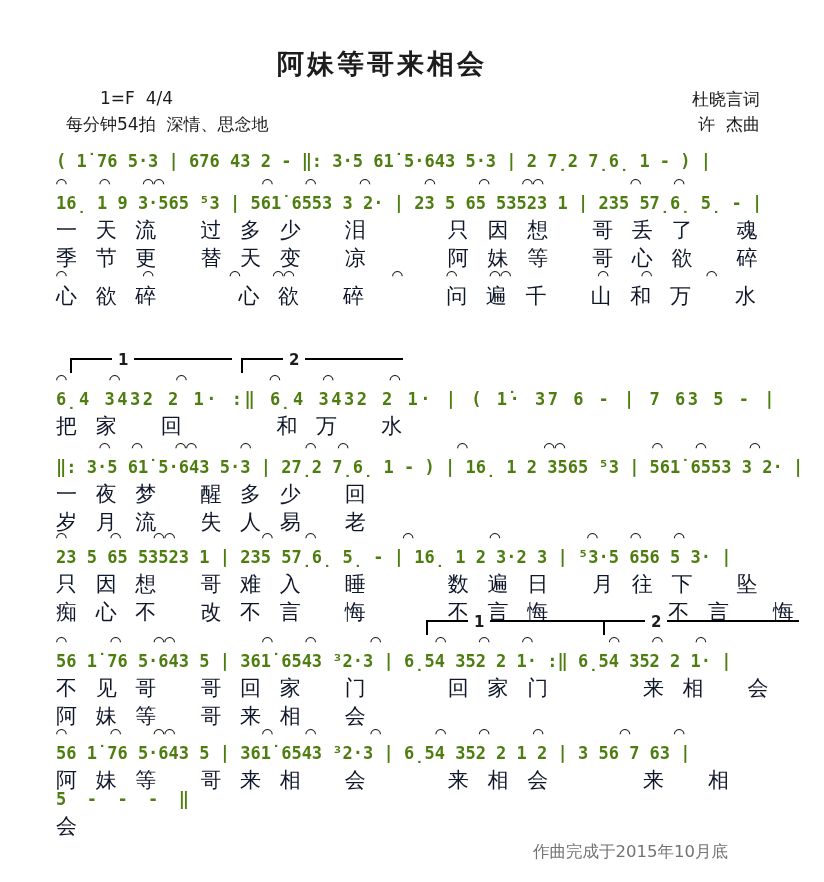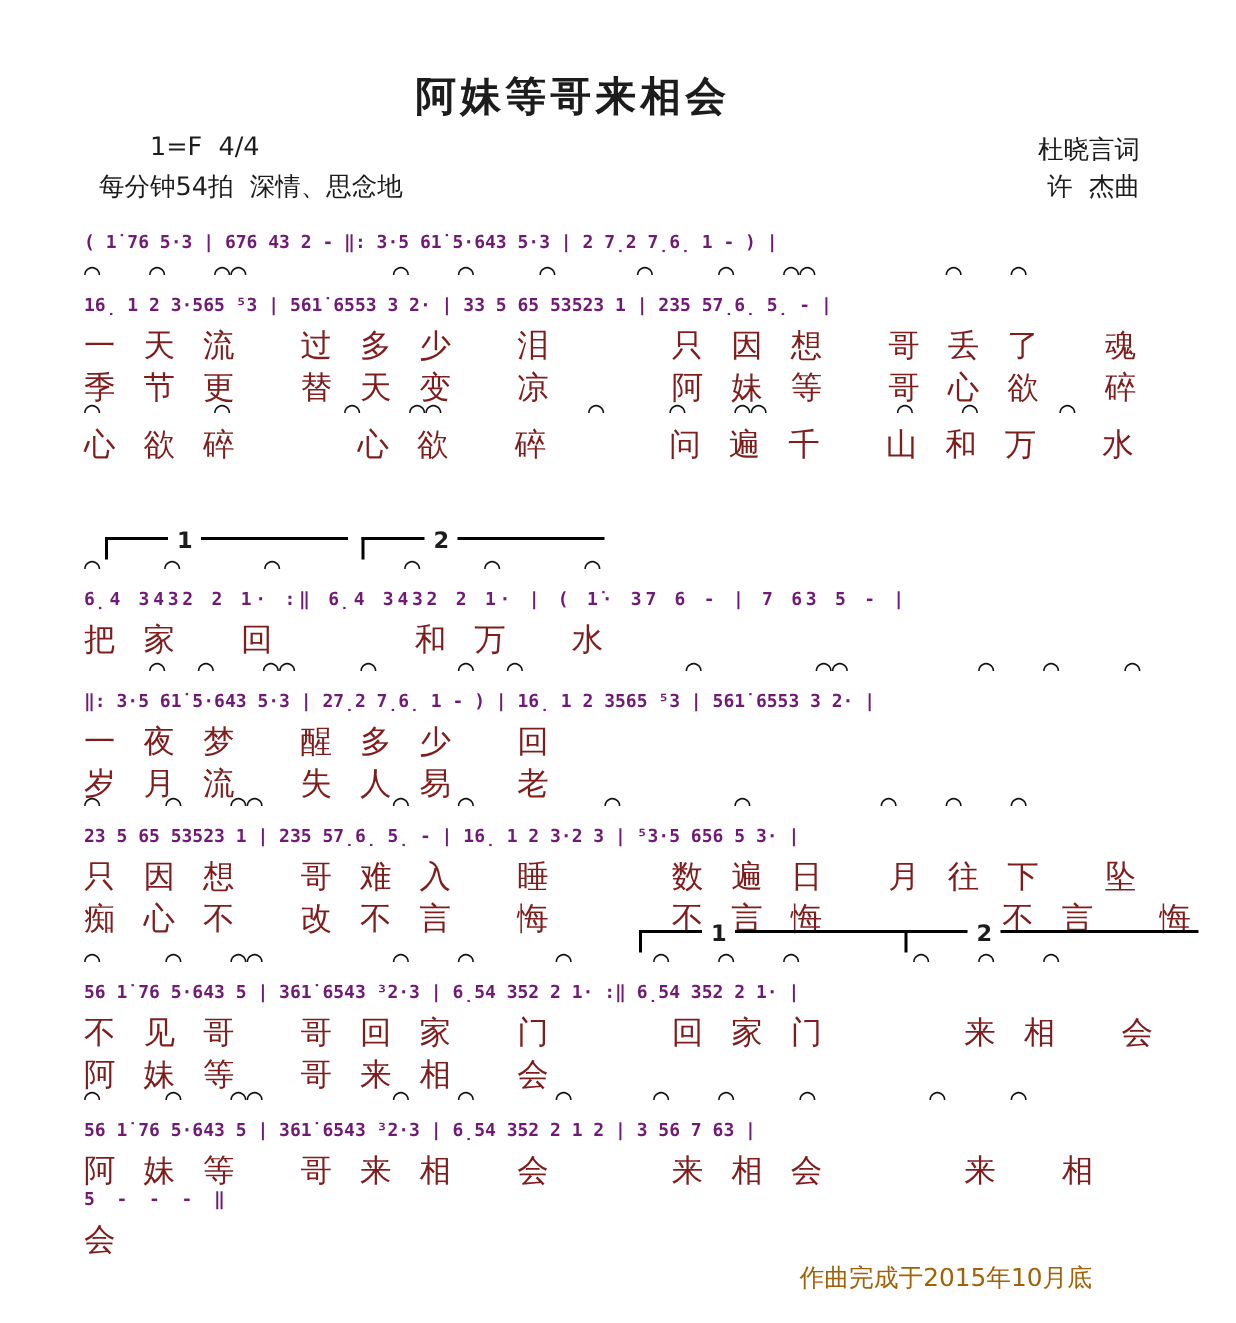--- a/index.html
+++ b/index.html
@@ -16,59 +16,59 @@
   .hdr-left1{top:88px;left:66px;margin-left:34px;}
   .hdr-left2{top:113px;left:66px;}
   .hdr-right1{top:88px;right:64px;text-align:left;}
   .hdr-right2{top:113px;right:64px;text-align:right;}
   .system{position:absolute;left:56px;width:760px;}
   .arcs{
     font-family:"DejaVu Sans Mono", monospace;font-size:18px;
     height:14px;line-height:14px;white-space:pre;color:#111;
   }
   .notes{
-    font-family:"DejaVu Sans Mono", monospace;font-size:12px;font-weight:bold;
-    height:26px;line-height:26px;white-space:pre;color:#701a75;
+    font-family:"DejaVu Sans Mono", monospace;font-size:17px;font-weight:bold;
+    height:26px;line-height:26px;white-space:pre;color:#4d7c0f;
   }
   .wide{letter-spacing:2.5px;}
   .lyr{
     font-size:21px;height:28px;line-height:28px;white-space:pre;
-    letter-spacing:6px;color:#7f1d1d;
+    letter-spacing:6px;color:#0f172a;
   }
   .half-indent{}
   .volta-row{position:relative;height:16px;}
   .volta{
     position:absolute;top:2px;height:13px;
     border-top:2px solid #000;border-left:2px solid #000;
   }
   .volta-label{
     position:absolute;top:-9px;left:40px;background:#fff;padding:0 6px;
     font-size:15px;font-weight:bold;letter-spacing:0;
   }
   .footer-note{
-    position:absolute;top:841px;left:533px;font-size:16.5px;color:#a16207;white-space:pre;
+    position:absolute;top:841px;left:533px;font-size:16.5px;color:#737373;white-space:pre;
   }
 </style>
 </head>
 <body>
 
 <div class="title">阿妹等哥来相会</div>
 
 <div class="hdr hdr-left1">1=F  4/4</div>
 <div class="hdr hdr-left2">每分钟54拍  深情、思念地</div>
 <div class="hdr hdr-right1">杜晓言词</div>
 <div class="hdr hdr-right2">许  杰曲</div>
 
 <div class="system" style="top:148px">
   <div class="notes">( 1̇ 76 5·3 | 676 43 2 - ‖: 3·5 61̇ 5·643 5·3 | 2 7̣2 7̣6̣ 1 - ) |</div>
 </div>
 
 <div class="system" style="top:176px">
   <div class="arcs">◠   ◠   ◠◠         ◠   ◠    ◠     ◠    ◠   ◠◠        ◠   ◠</div>
-  <div class="notes">16̣ 1 2 3·565 ⁵3 | 561̇ 6553 3 2· | 33 5 65 53523 1 | 235 57̣6̣ 5̣ - |</div>
+  <div class="notes">16̣ 1 9 3·565 ⁵3 | 561̇ 6553 3 2· | 23 5 65 53523 1 | 235 57̣6̣ 5̣ - |</div>
   <div class="lyr">一 天 流   过 多 少   泪      只 因 想   哥 丢 了   魂</div>
   <div class="lyr">季 节 更   替 天 变   凉      阿 妹 等   哥 心 欲   碎</div>
 </div>
 
 <div class="system" style="top:268px">
   <div class="arcs">◠       ◠       ◠   ◠◠         ◠    ◠   ◠◠        ◠   ◠     ◠</div>
   <div class="lyr">心 欲 碎      心 欲   碎      问 遍 千   山 和 万   水</div>
 </div>
 
 <div class="system" style="top:356px">

